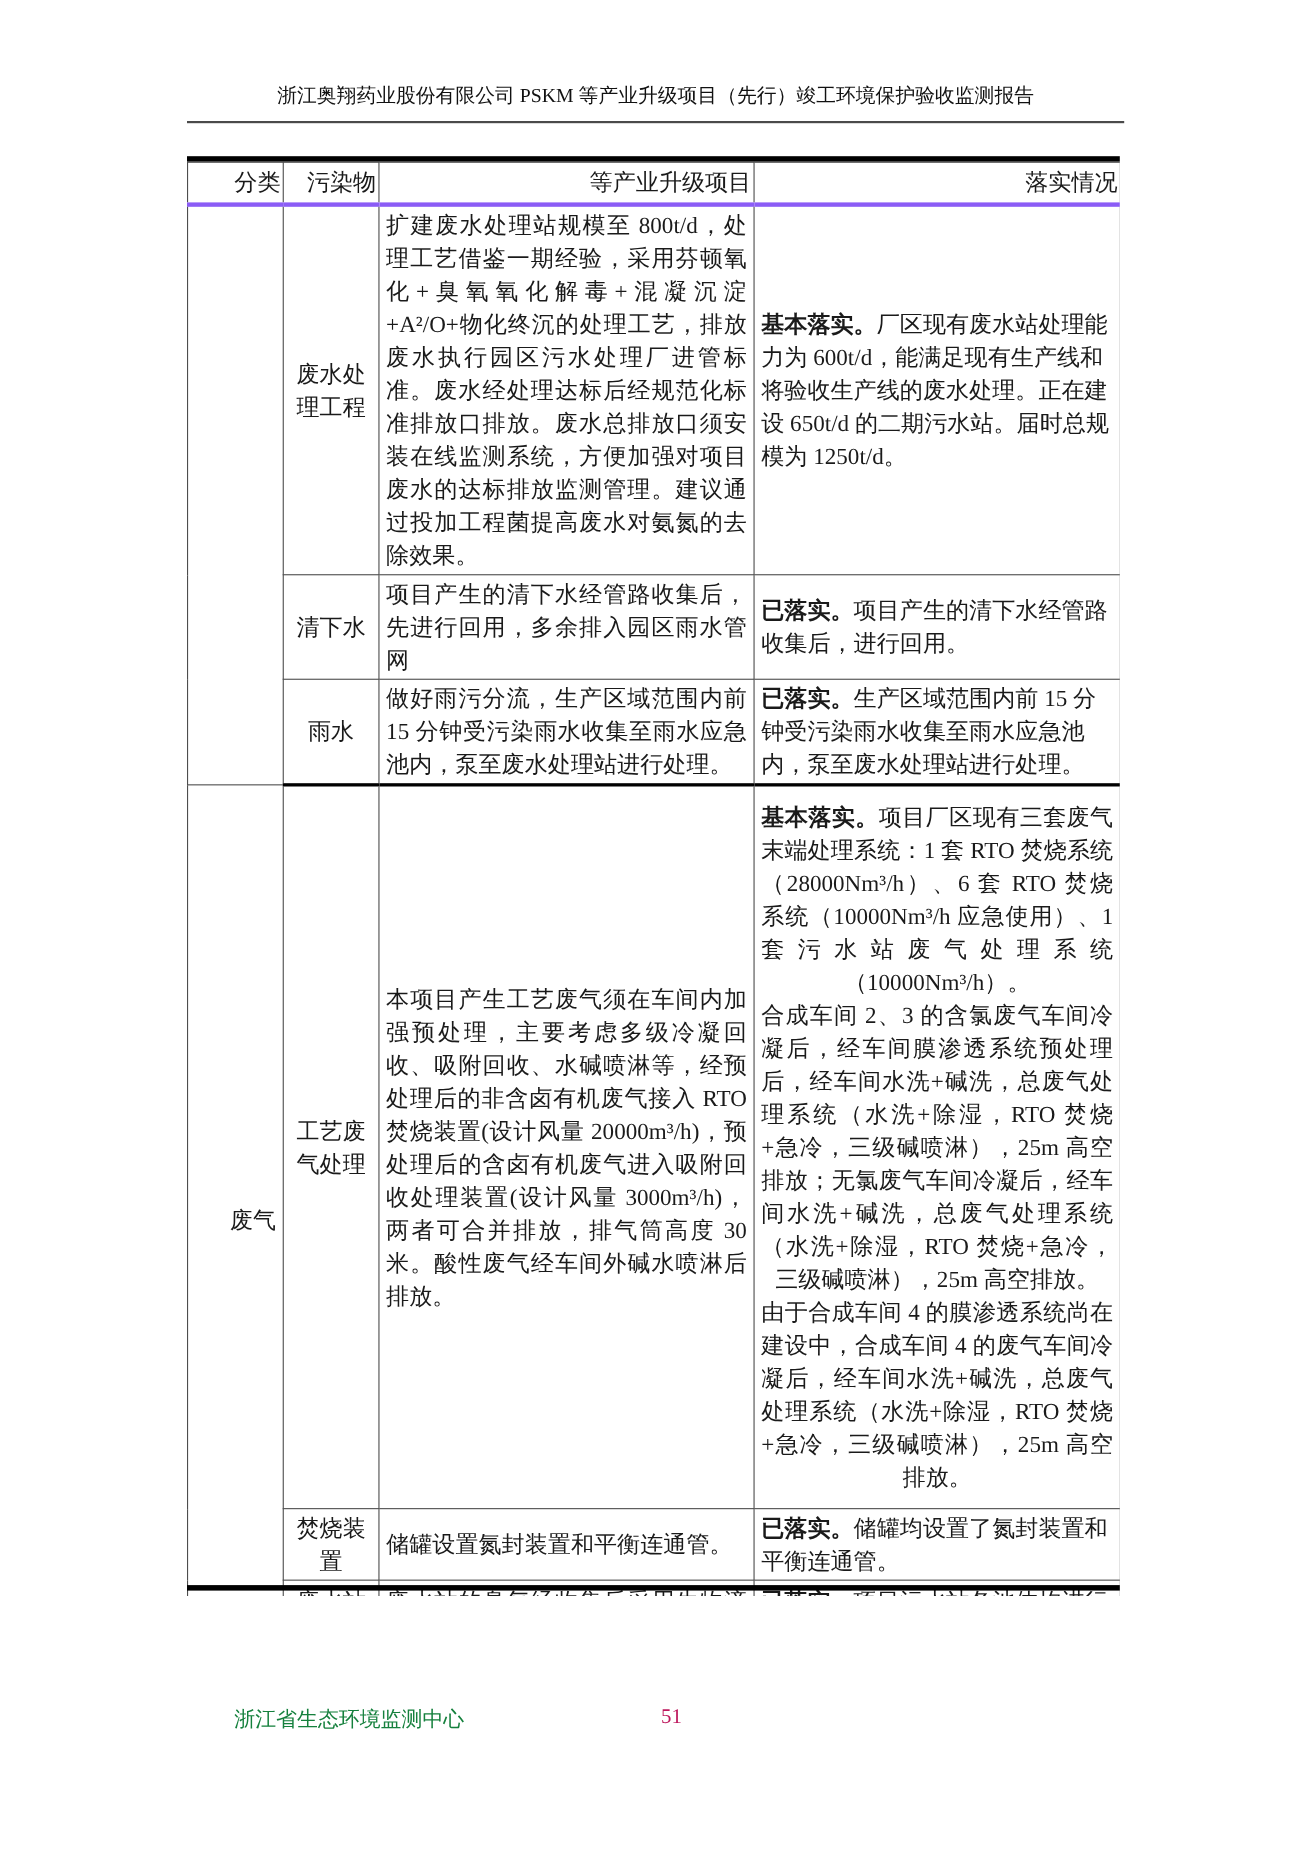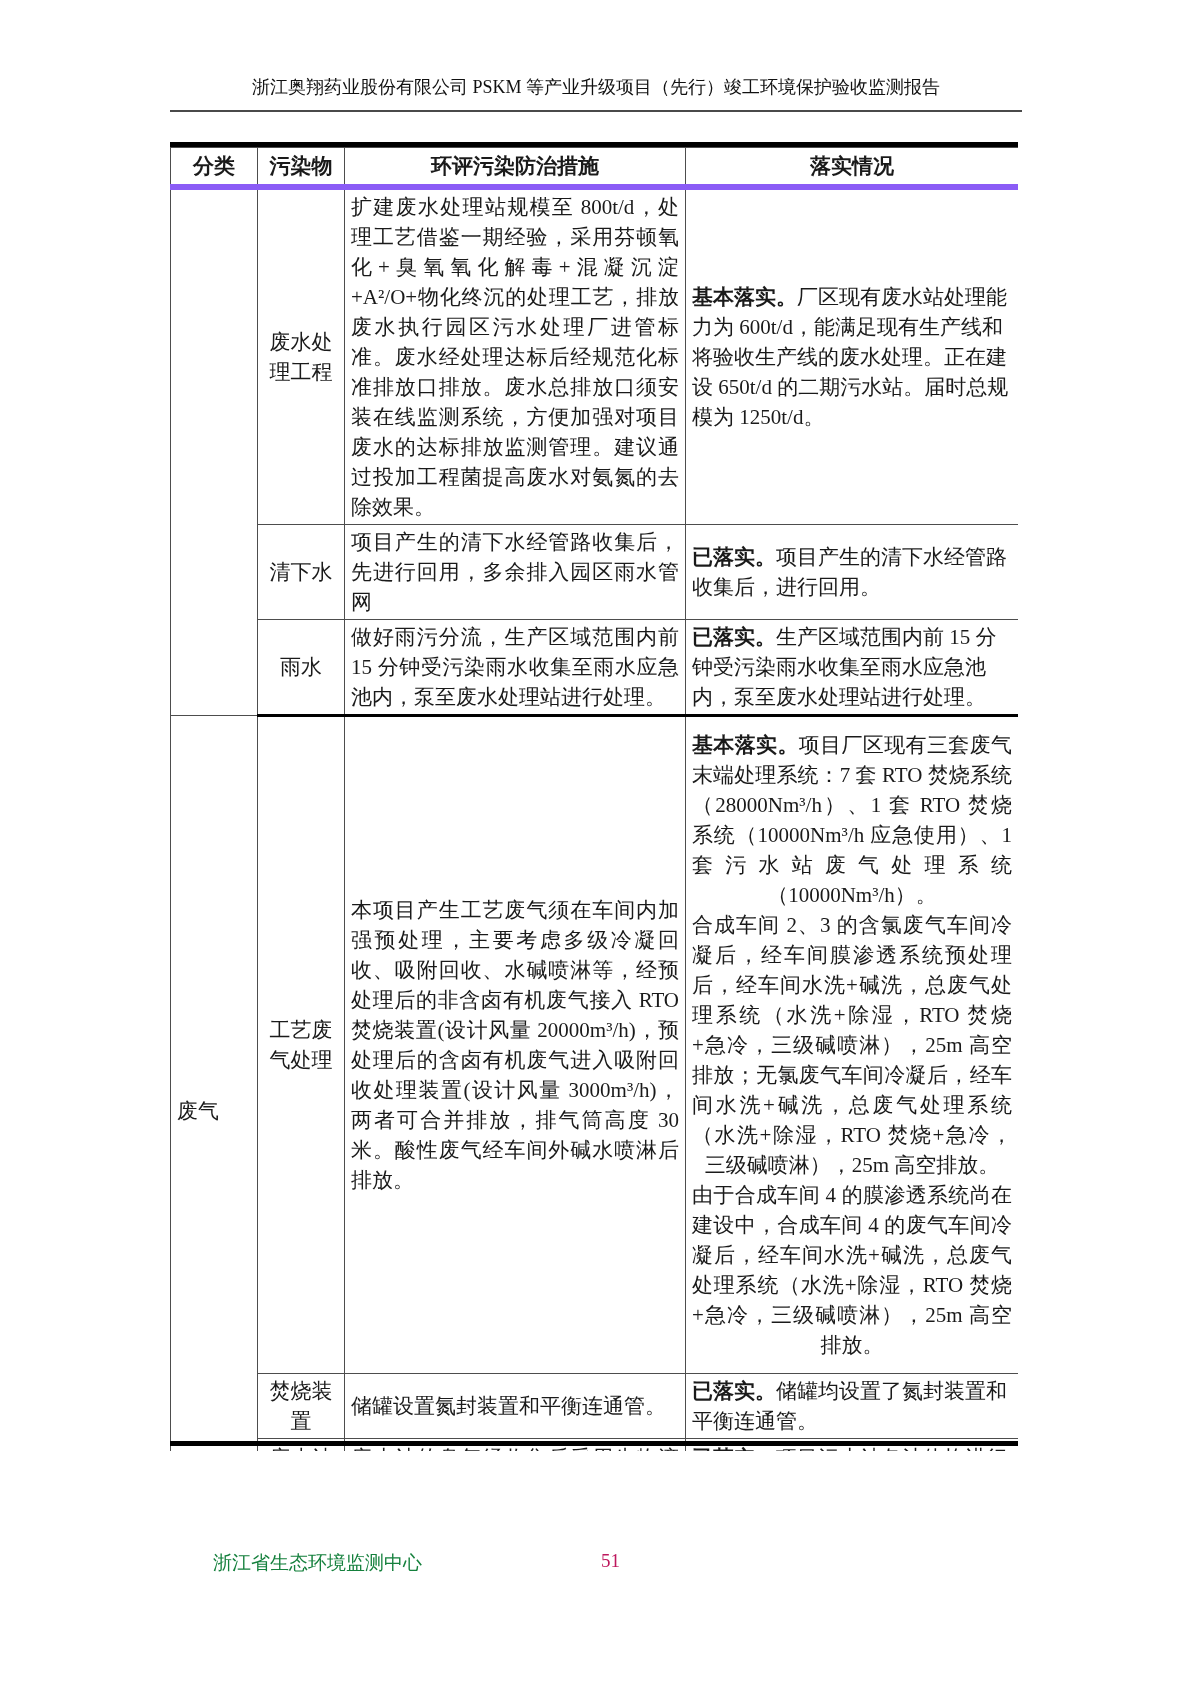--- a/index.html
+++ b/index.html
@@ -31,25 +31,25 @@
     border-collapse:collapse;table-layout:fixed;width:848px;
     font-size:21px;line-height:30px;color:#1a1a1a;
   }
   .report-table th,.report-table td{
     border:1px solid #4d4d4d;
     padding:2px 6px;
     vertical-align:middle;
     overflow:hidden;
   }
   .report-table th{
-    font-weight:bold;font-size:21px;height:36px;text-align:center;
-    border-bottom:6px solid #8b5cf6;
+    font-weight:normal;font-size:21px;height:36px;text-align:right;
+    border-bottom:4px solid #8b5cf6;
     padding:0 2px;
   }
-  td.cat{ text-align:left;margin-left:14px; }
+  td.cat{ text-align:right;margin-left:14px; }
   td.pol{ text-align:center; }
   td.measure{ text-align:justify; }
   td.status{ text-align:left; }
   td.status .lead,{ font-weight:bold; }
   .lead{ font-weight:bold; }
   tr.divider td{ border-bottom:3px solid #000;margin-top:10px; }
   td.status p{ margin:0; text-align:justify; }
   td.status p.center-last{ text-align:justify; text-align-last:center; }
   tr.row-cut td{ vertical-align:top; padding-top:4px; }
   .bottom-bar{
@@ -77,21 +77,21 @@
       <colgroup>
         <col style="width:87px">
         <col style="width:87px">
         <col style="width:341px">
         <col style="width:333px">
       </colgroup>
       <thead>
         <tr>
           <th>分类</th>
           <th>污染物</th>
-          <th>环评污染防治措施</th>
+          <th>等产业升级项目</th>
           <th>落实情况</th>
         </tr>
       </thead>
       <tbody>
 
         <tr style="height:310px">
           <td class="cat" rowspan="3"></td>
           <td class="pol">废水处理工程</td>
           <td class="measure">扩建废水处理站规模至 800t/d，处理工艺借鉴一期经验，采用芬顿氧化+臭氧氧化解毒+混凝沉淀+A²/O+物化终沉的处理工艺，排放废水执行园区污水处理厂进管标准。废水经处理达标后经规范化标准排放口排放。废水总排放口须安装在线监测系统，方便加强对项目废水的达标排放监测管理。建议通过投加工程菌提高废水对氨氮的去除效果。</td>
           <td class="status"><span class="lead">基本落实。</span><span>厂区现有废水站处理能力为 600t/d，能满足现有生产线和将验收生产线的废水处理。正在建设 650t/d 的二期污水站。届时总规模为 1250t/d。</span></td>
@@ -105,21 +105,21 @@
           <td class="pol">雨水</td>
           <td class="measure">做好雨污分流，生产区域范围内前 15 分钟受污染雨水收集至雨水应急池内，泵至废水处理站进行处理。</td>
           <td class="status"><span class="lead">已落实。</span><span>生产区域范围内前 15 分钟受污染雨水收集至雨水应急池内，泵至废水处理站进行处理。</span></td>
         </tr>
 
         <tr style="height:658px">
           <td class="cat" rowspan="3">废气</td>
           <td class="pol">工艺废气处理</td>
           <td class="measure">本项目产生工艺废气须在车间内加强预处理，主要考虑多级冷凝回收、吸附回收、水碱喷淋等，经预处理后的非含卤有机废气接入 RTO 焚烧装置(设计风量 20000m³/h)，预处理后的含卤有机废气进入吸附回收处理装置(设计风量 3000m³/h)，两者可合并排放，排气筒高度 30 米。酸性废气经车间外碱水喷淋后排放。</td>
           <td class="status">
-            <p class="center-last"><span class="lead">基本落实。</span><span>项目厂区现有三套废气末端处理系统：7 套 RTO 焚烧系统（28000Nm³/h）、1 套 RTO 焚烧系统（10000Nm³/h 应急使用）、1 套污水站废气处理系统（10000Nm³/h）。</span></p>
+            <p class="center-last"><span class="lead">基本落实。</span><span>项目厂区现有三套废气末端处理系统：1 套 RTO 焚烧系统（28000Nm³/h）、6 套 RTO 焚烧系统（10000Nm³/h 应急使用）、1 套污水站废气处理系统（10000Nm³/h）。</span></p>
             <p class="center-last"><span>合成车间 2、3 的含氯废气车间冷凝后，经车间膜渗透系统预处理后，经车间水洗+碱洗，总废气处理系统（水洗+除湿，RTO 焚烧+急冷，三级碱喷淋），25m 高空排放；无氯废气车间冷凝后，经车间水洗+碱洗，总废气处理系统（水洗+除湿，RTO 焚烧+急冷，三级碱喷淋），25m 高空排放。</span></p>
             <p class="center-last"><span>由于合成车间 4 的膜渗透系统尚在建设中，合成车间 4 的废气车间冷凝后，经车间水洗+碱洗，总废气处理系统（水洗+除湿，RTO 焚烧+急冷，三级碱喷淋），25m 高空排放。</span></p>
           </td>
         </tr>
         <tr style="height:62px">
           <td class="pol">焚烧装置</td>
           <td class="measure">储罐设置氮封装置和平衡连通管。</td>
           <td class="status"><span class="lead">已落实。</span><span>储罐均设置了氮封装置和平衡连通管。</span></td>
         </tr>
         <tr class="row-cut" style="height:64px">

